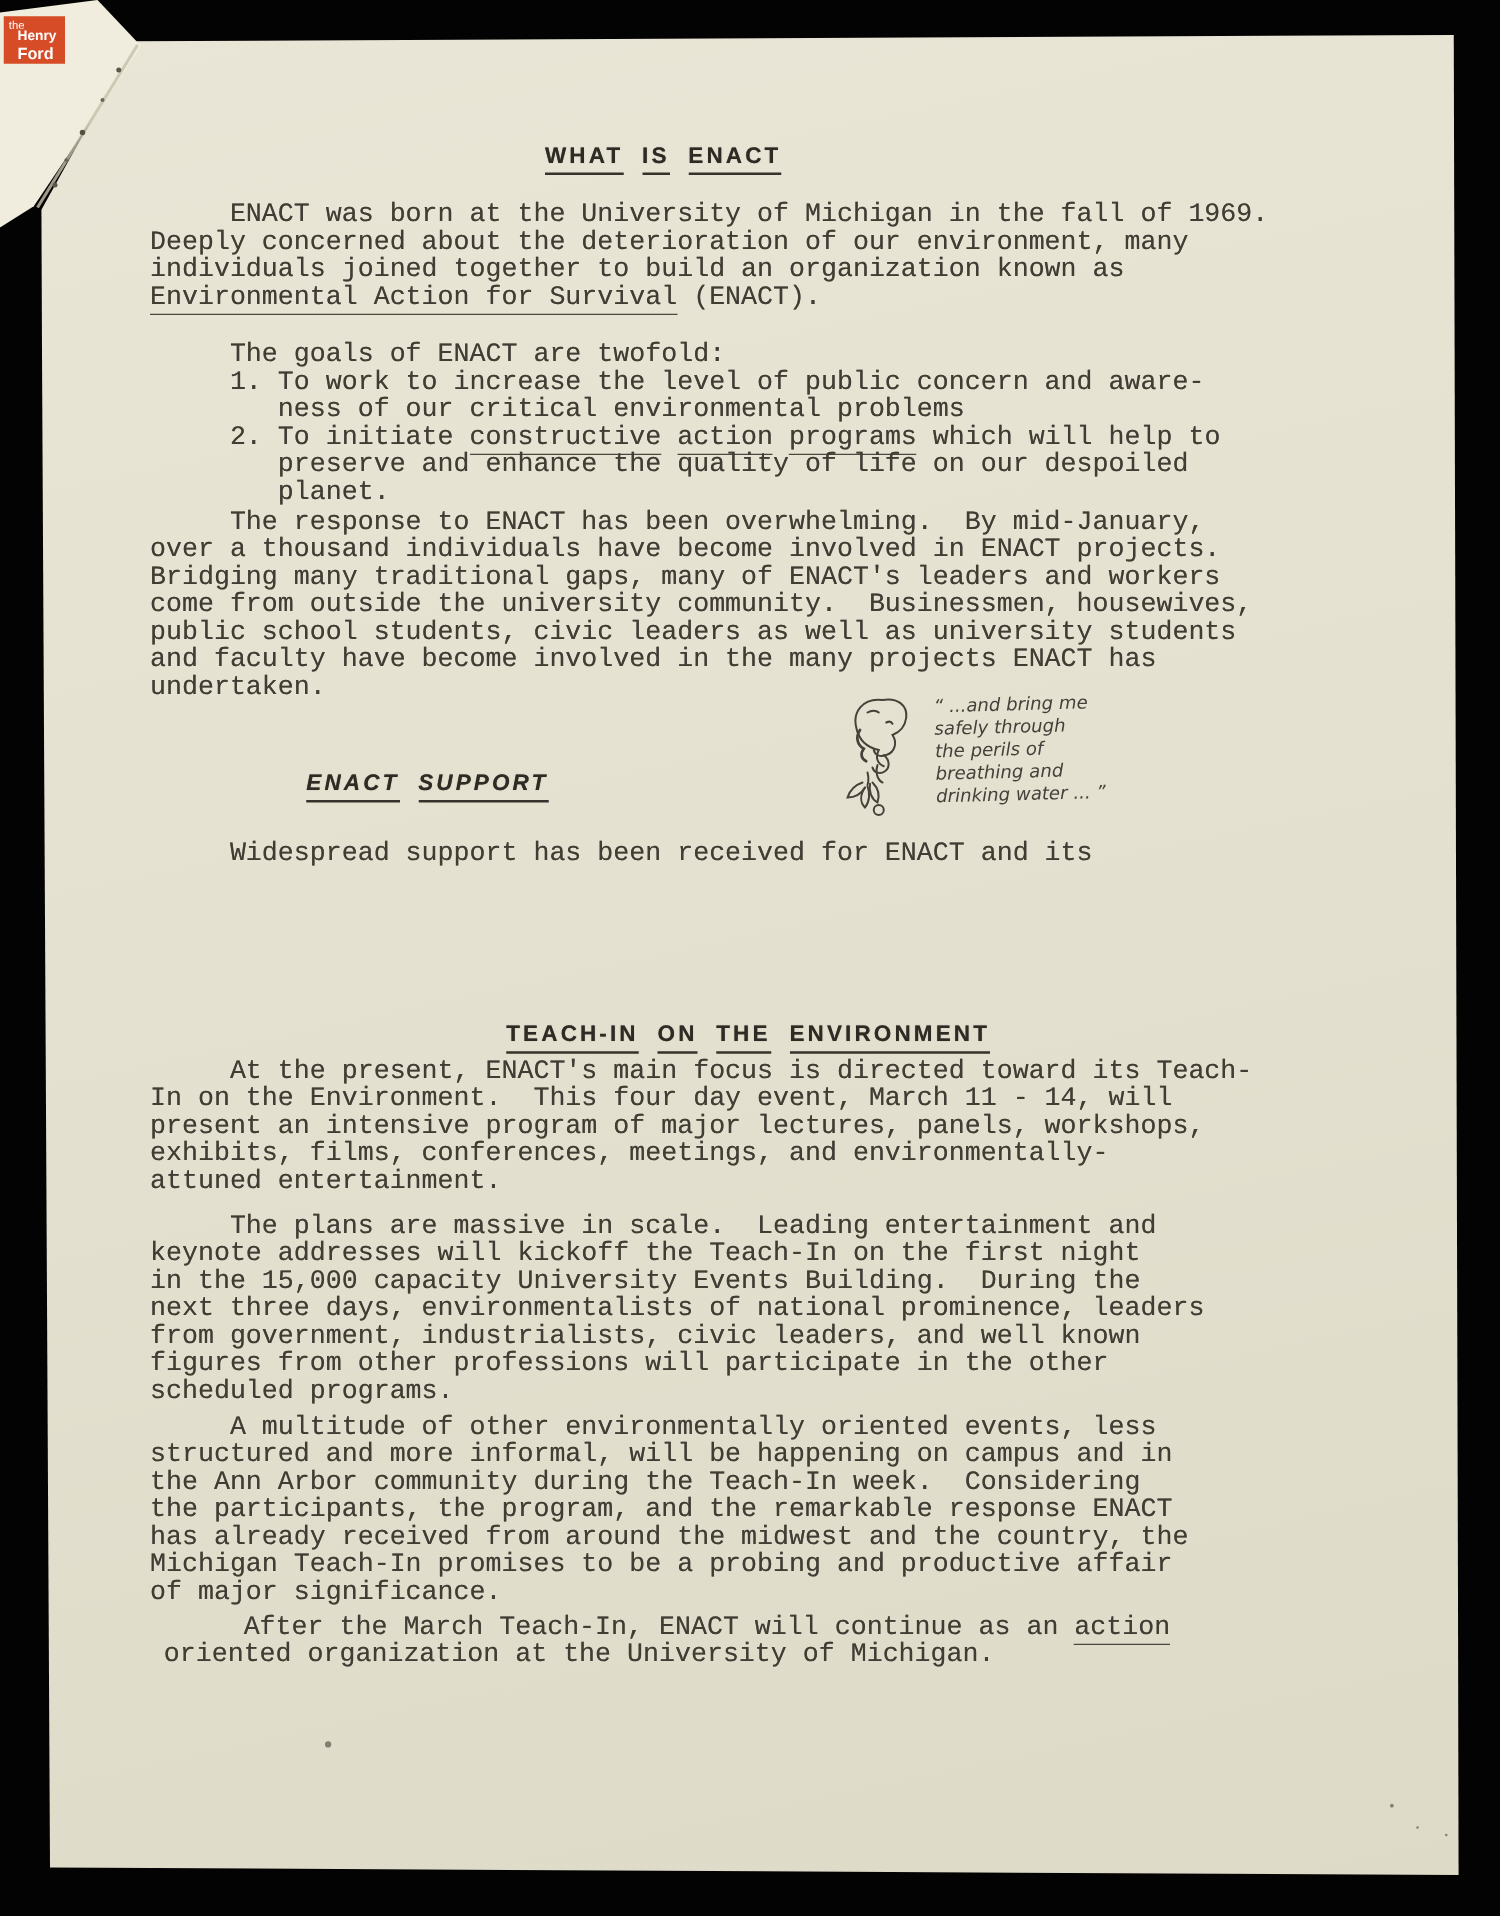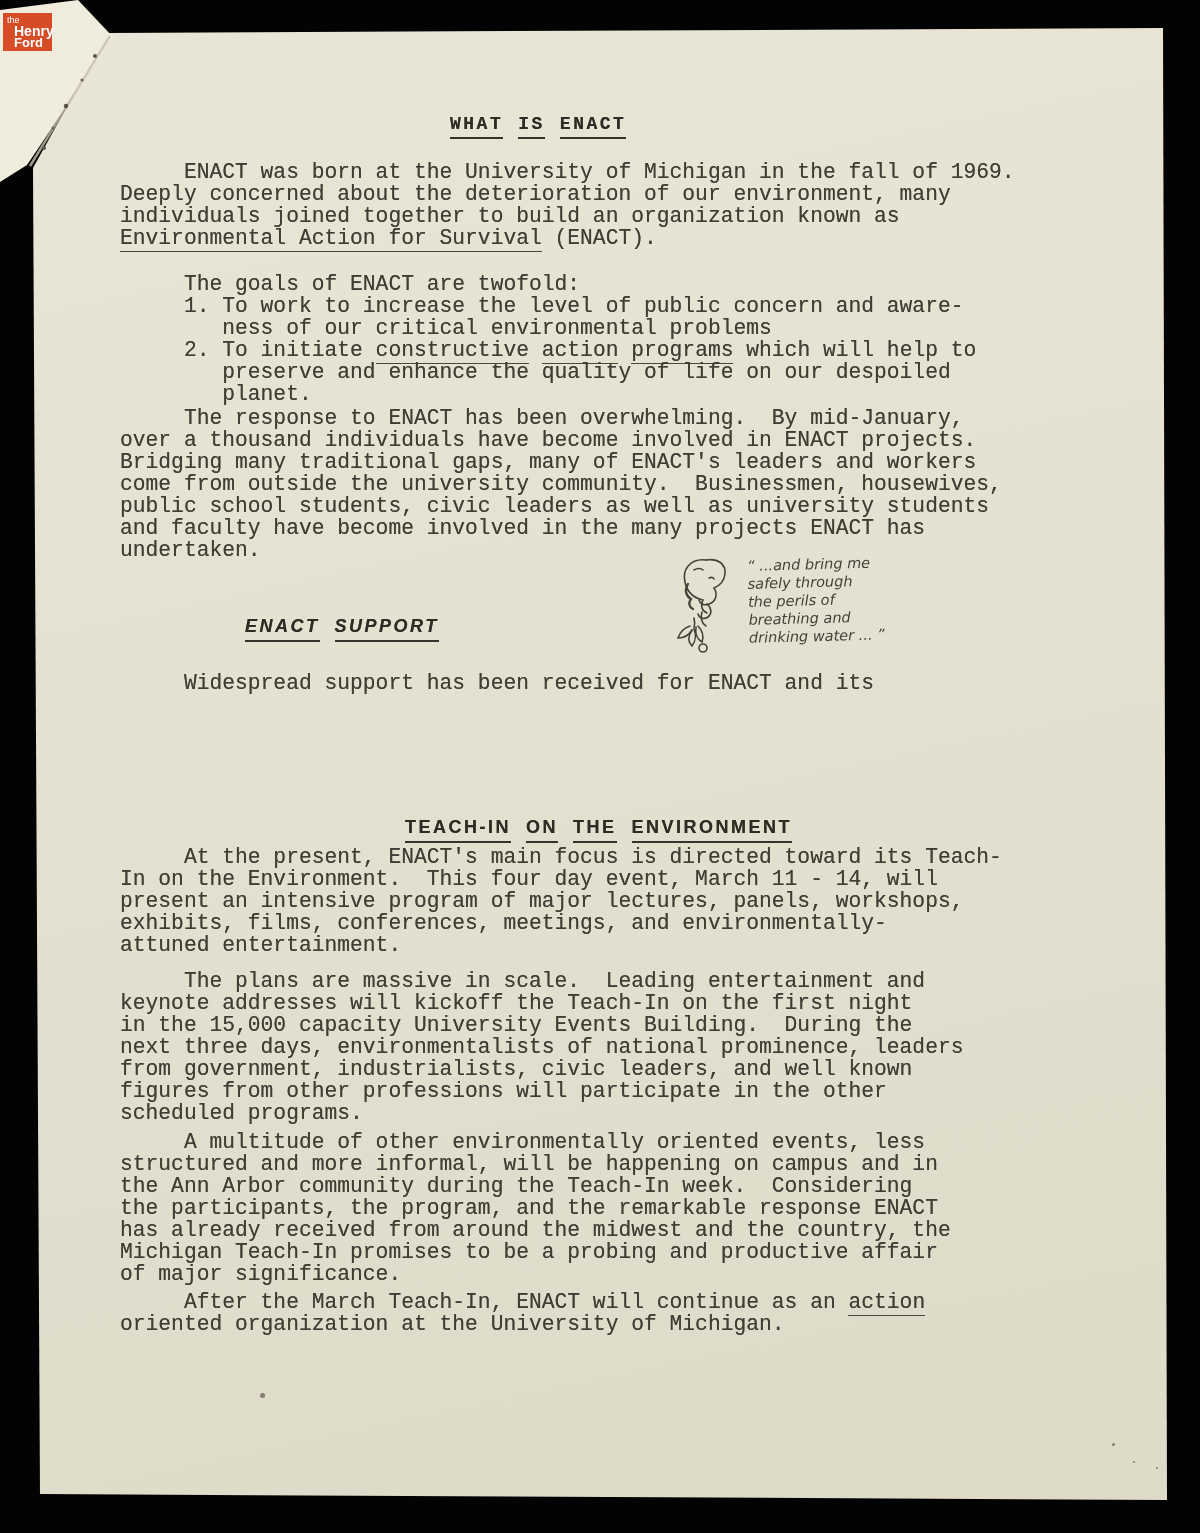--- a/index.html
+++ b/index.html
@@ -12,21 +12,21 @@
   
   #flap{position:absolute;inset:0;
         clip-path:polygon(0px 10px,78px 0px,113px 37px,27px 165px,0px 182px);
         background:linear-gradient(125deg,#f0edde 55%,#d8d3bd 96%);}
   #crease{position:absolute;inset:0;pointer-events:none;}
   
   #logo{position:absolute;left:3px;top:13px;width:49px;height:38px;color:#fff;
         font-family:"Liberation Sans",sans-serif;line-height:1;}
   #logo .bg{position:absolute;inset:0;}
   #logo .the{position:absolute;left:4px;top:3px;font-size:9px;font-weight:400;}
-  #logo .henry{position:absolute;left:11px;top:11px;font-size:14px;font-weight:700;}
+  #logo .henry{position:absolute;left:11px;top:11px;font-size:11px;font-weight:700;}
   #logo .ford{position:absolute;left:11px;top:23px;font-size:13px;font-weight:700;}
   
   .para{position:absolute;left:120px;width:960px;font-size:21.3px;line-height:22px;
         color:#403d34;white-space:pre;text-shadow:0 0 0.5px rgba(64,61,52,.65);}
   .para .u{border-bottom:1.6px solid #4a473d;padding-bottom:1px;}
   
   .head{position:absolute;font-family:"Liberation Sans",sans-serif;font-weight:700;
         font-size:18px;letter-spacing:2.5px;color:#2d2b23;white-space:nowrap;
         text-shadow:0 0 0.6px rgba(45,43,35,.7);}
   .head .hw{display:inline-block;margin-right:15px;border-bottom:2.5px solid #35332b;padding-bottom:3px;}
@@ -56,21 +56,21 @@
     <circle cx="44" cy="148" r="2" fill="#5c5748"></circle>
   </svg>
 
   <div id="logo">
     <div class="bg" style="background:#d54c27;"></div>
     <span class="the">the</span>
     <span class="henry">Henry</span>
     <span class="ford">Ford</span>
   </div>
 
-  <div class="head" style="left:450px;top:114px;font-family:Liberation Mono, monospace;"><span class="hw">WHAT</span><span class="hw">IS</span><span class="hw">ENACT</span></div>
+  <div class="head" style="left:436px;top:114px;"><span class="hw">WHAT</span><span class="hw">IS</span><span class="hw">ENACT</span></div>
 
   <div class="para" style="top:161px;"><div class="tl">     ENACT was born at the University of Michigan in the fall of 1969.</div><div class="tl">Deeply concerned about the deterioration of our environment, many</div><div class="tl">individuals joined together to build an organization known as</div><div class="tl"><span class="u">Environmental Action for Survival</span><span> (ENACT).</span></div></div>
 
   <div class="para" style="top:273px;"><div class="tl">     The goals of ENACT are twofold:</div><div class="tl">     1. To work to increase the level of public concern and aware-</div><div class="tl">        ness of our critical environmental problems</div><div class="tl"><span>     2. To initiate </span><span class="u">constructive</span><span> </span><span class="u">action</span><span> </span><span class="u">programs</span><span> which will help to</span></div><div class="tl">        preserve and enhance the quality of life on our despoiled</div><div class="tl">        planet.</div></div>
 
   <div class="para" style="top:407px;"><div class="tl">     The response to ENACT has been overwhelming.  By mid-January,</div><div class="tl">over a thousand individuals have become involved in ENACT projects.</div><div class="tl">Bridging many traditional gaps, many of ENACT's leaders and workers</div><div class="tl">come from outside the university community.  Businessmen, housewives,</div><div class="tl">public school students, civic leaders as well as university students</div><div class="tl">and faculty have become involved in the many projects ENACT has</div><div class="tl">undertaken.</div></div>
 
   <div class="head" style="left:245px;top:616px;font-style:italic;"><span class="hw">ENACT</span><span class="hw">SUPPORT</span></div>
 
   <div id="cartoon">
@@ -94,19 +94,19 @@
   <div class="para" style="top:672px;"><div class="tl">     Widespread support has been received for ENACT and its</div></div>
 
   <div class="head" style="left:405px;top:817px;"><span class="hw">TEACH-IN</span><span class="hw">ON</span><span class="hw">THE</span><span class="hw">ENVIRONMENT</span></div>
 
   <div class="para" style="top:846px;"><div class="tl">     At the present, ENACT's main focus is directed toward its Teach-</div><div class="tl">In on the Environment.  This four day event, March 11 - 14, will</div><div class="tl">present an intensive program of major lectures, panels, workshops,</div><div class="tl">exhibits, films, conferences, meetings, and environmentally-</div><div class="tl">attuned entertainment.</div></div>
 
   <div class="para" style="top:970px;"><div class="tl">     The plans are massive in scale.  Leading entertainment and</div><div class="tl">keynote addresses will kickoff the Teach-In on the first night</div><div class="tl">in the 15,000 capacity University Events Building.  During the</div><div class="tl">next three days, environmentalists of national prominence, leaders</div><div class="tl">from government, industrialists, civic leaders, and well known</div><div class="tl">figures from other professions will participate in the other</div><div class="tl">scheduled programs.</div></div>
 
   <div class="para" style="top:1131px;"><div class="tl">     A multitude of other environmentally oriented events, less</div><div class="tl">structured and more informal, will be happening on campus and in</div><div class="tl">the Ann Arbor community during the Teach-In week.  Considering</div><div class="tl">the participants, the program, and the remarkable response ENACT</div><div class="tl">has already received from around the midwest and the country, the</div><div class="tl">Michigan Teach-In promises to be a probing and productive affair</div><div class="tl">of major significance.</div></div>
 
-  <div class="para" style="top:1291px;"><div class="tl"><span>     After the March Teach-In, ENACT will continue as an </span><span class="u">action</span></div><div class="tl">oriented organization at the University of Michigan.</div></div>
+  <div class="para" style="top:1291px;margin-left:11px;"><div class="tl"><span>     After the March Teach-In, ENACT will continue as an </span><span class="u">action</span></div><div class="tl">oriented organization at the University of Michigan.</div></div>
 
   <div class="speck" style="left:260px;top:1393px;width:5px;height:5px;"></div>
   <div class="speck" style="left:1112px;top:1443px;width:3px;height:3px;"></div>
   <div class="speck" style="left:1133px;top:1461px;width:2px;height:2px;"></div>
   <div class="speck" style="left:1156px;top:1467px;width:2px;height:2px;"></div>
 </div>
 
 </body></html>

